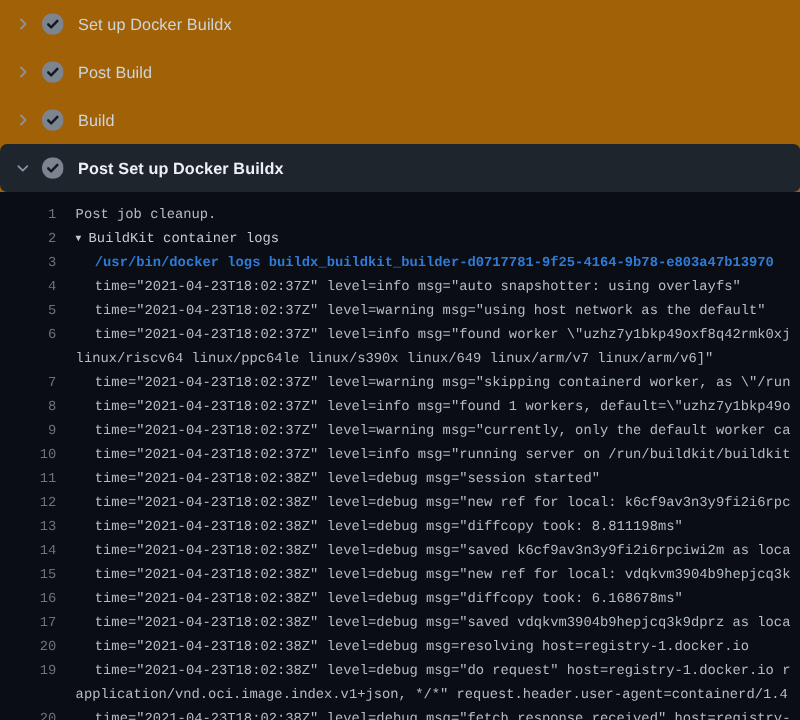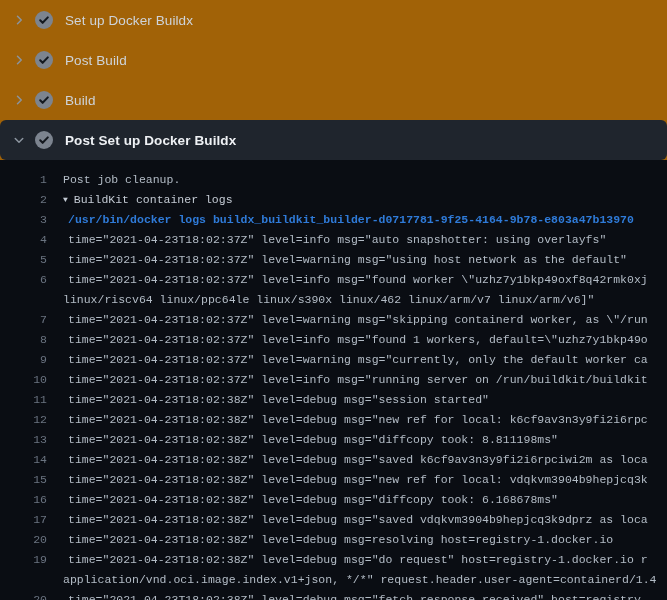--- a/index.html
+++ b/index.html
@@ -29,21 +29,21 @@
     background:#0a0d13;padding-top:10px;height:430px;overflow:hidden;
   }
   .log-line{
     display:flex;height:20px;line-height:20px;overflow:hidden;
     font-family:"Liberation Mono","DejaVu Sans Mono",monospace;
     font-size:11.5px;white-space:pre;
   }
   .ln{flex:none;width:35px;margin-left:12px;text-align:right;
       color:#6a7380;cursor:pointer;}
   .lc{flex:none;margin-left:16px;color:#b3bcc6;}
-  .ind-1 .lc{margin-left:21px;}
+  .ind-1 .lc{margin-left:32px;}
   .t-command .txt{color:#2f7bd9;font-weight:bold;}
   .t-group .lc{color:#c3cad3;cursor:pointer;}
   .caret{display:none;font-size:8px;margin-right:6px;color:#c3cad3;}
   .t-group .caret{display:inline-block;transform:translateY(-1px);}
 </style>
 </head>
 <body>
 
 <div class="steps">
     <div class="step-row s-collapsed">
@@ -123,21 +123,21 @@
     <div class="log-line t-plain ind-1">
     <span class="ln">5</span>
     <span class="lc"><span class="txt">time="2021-04-23T18:02:37Z" level=warning msg="using host network as the default"</span></span>
   </div>
     <div class="log-line t-plain ind-1">
     <span class="ln">6</span>
     <span class="lc"><span class="txt">time="2021-04-23T18:02:37Z" level=info msg="found worker \"uzhz7y1bkp49oxf8q42rmk0xj</span></span>
   </div>
     <div class="log-line t-wrap">
     <span class="ln"></span>
-    <span class="lc"><span class="txt">linux/riscv64 linux/ppc64le linux/s390x linux/462 linux/arm/v7 linux/arm/v6]"</span></span>
+    <span class="lc"><span class="txt">linux/riscv64 linux/ppc64le linux/s390x linux/649 linux/arm/v7 linux/arm/v6]"</span></span>
   </div>
     <div class="log-line t-plain ind-1">
     <span class="ln">7</span>
     <span class="lc"><span class="txt">time="2021-04-23T18:02:37Z" level=warning msg="skipping containerd worker, as \"/run</span></span>
   </div>
     <div class="log-line t-plain ind-1">
     <span class="ln">8</span>
     <span class="lc"><span class="txt">time="2021-04-23T18:02:37Z" level=info msg="found 1 workers, default=\"uzhz7y1bkp49o</span></span>
   </div>
     <div class="log-line t-plain ind-1">

